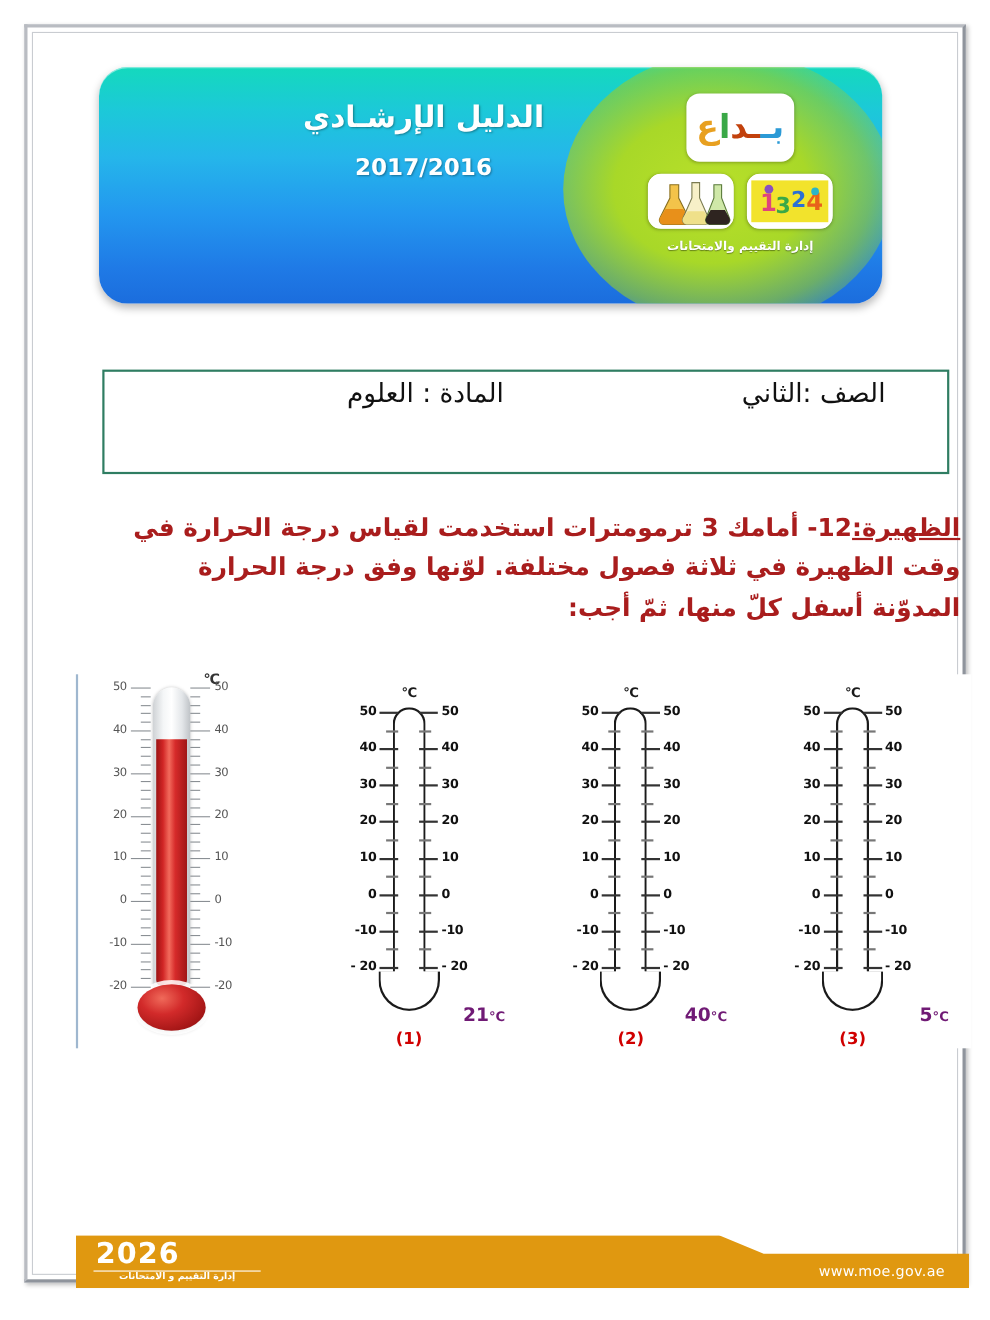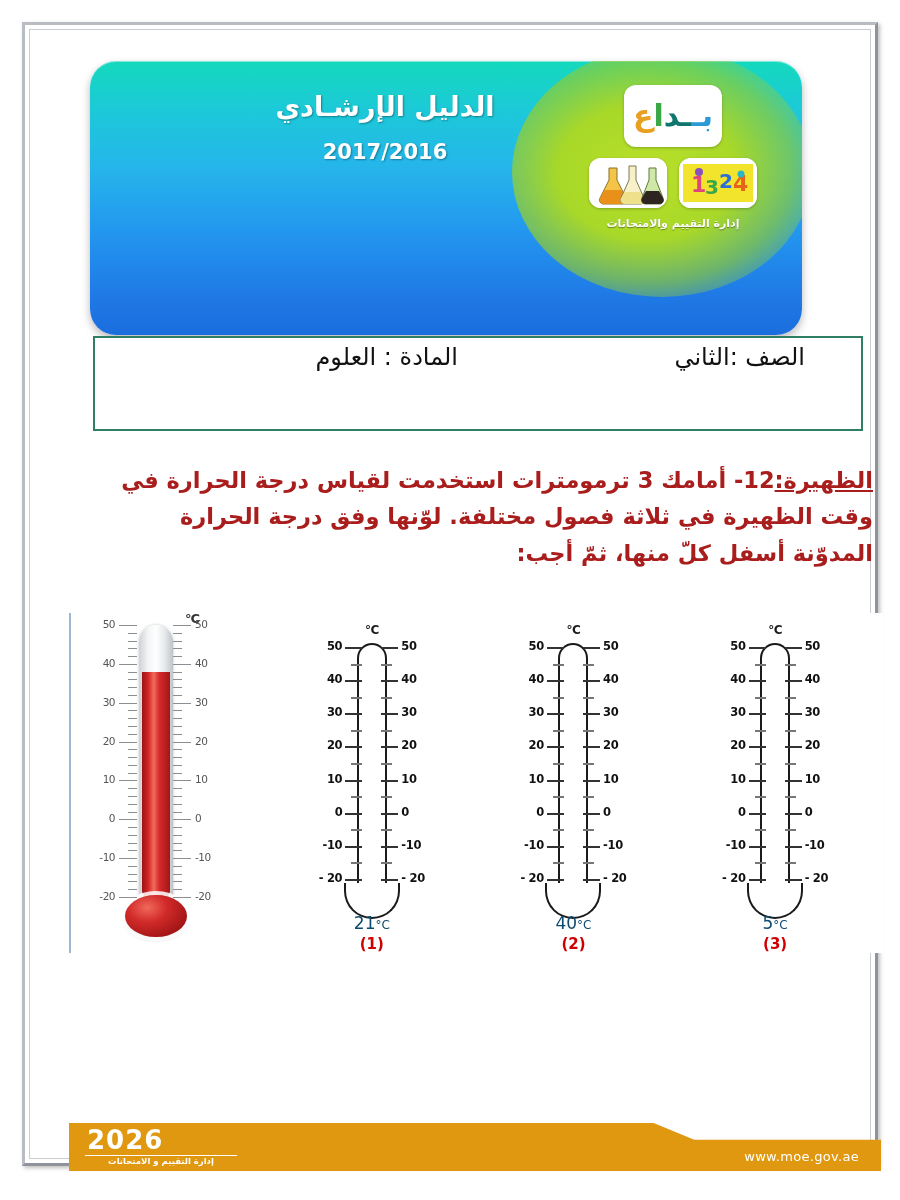--- a/index.html
+++ b/index.html
@@ -35,21 +35,21 @@
     border: 1px solid #c9ccd1;
     background: #fff;
   }
 
   
   .banner {
     position: absolute;
     left: 65px;
     top: 36px;
     width: 712px;
-    height: 274px;
+    height: 215px;
     border-radius: 26px;
     background: linear-gradient(180deg,
                 #14d9bd 0%,
                 #1cc9d8 18%,
                 #25b6ea 38%,
                 #2397ef 62%,
                 #1f7ae6 85%,
                 #1b6ddd 100%);
     box-shadow: 0 4px 8px rgba(0,0,0,0.28), inset 0 1px 0 rgba(255,255,255,0.45);
     overflow: hidden;
@@ -117,21 +117,21 @@
     direction: rtl;
     text-shadow: 0 1px 1px rgba(0,0,0,0.4);
   }
   .ar-logo {
     font-size: 30px;
     font-weight: bold;
     line-height: 62px;
     direction: rtl;
   }
   .ar-logo .c1 { color: #2b9ad6; }
-  .ar-logo .c2 { color: #0f766e; }
+  .ar-logo .c2 { color: #c2410c; }
   .ar-logo .c3 { color: #3aa847; }
   .ar-logo .c4 { color: #e8a020; }
 
   
   .info-box {
     position: absolute;
     left: 68px;
     top: 311px;
     width: 770px;
     height: 95px;
@@ -331,24 +331,24 @@
     color: #111;
     white-space: nowrap;
     letter-spacing: -0.3px;
   }
   .s-scale.left  .slabel { right: 20px; }
   .s-scale.right .slabel { left: 20px; }
   .s-temp {
     position: absolute;
     left: 0; right: 0;
     top: 292px;
-    text-align: center;
+    text-align: right;
     font-size: 17px;
-    font-weight: normal;
-    color: #0c4a6e;
+    font-weight: bold;
+    color: #701a75;
     direction: ltr;
   }
   .s-temp .deg { font-size: 12px; }
   .s-index {
     position: absolute;
     left: 0; right: 0;
     top: 314px;
     text-align: center;
     font-size: 15px;
     font-weight: bold;

